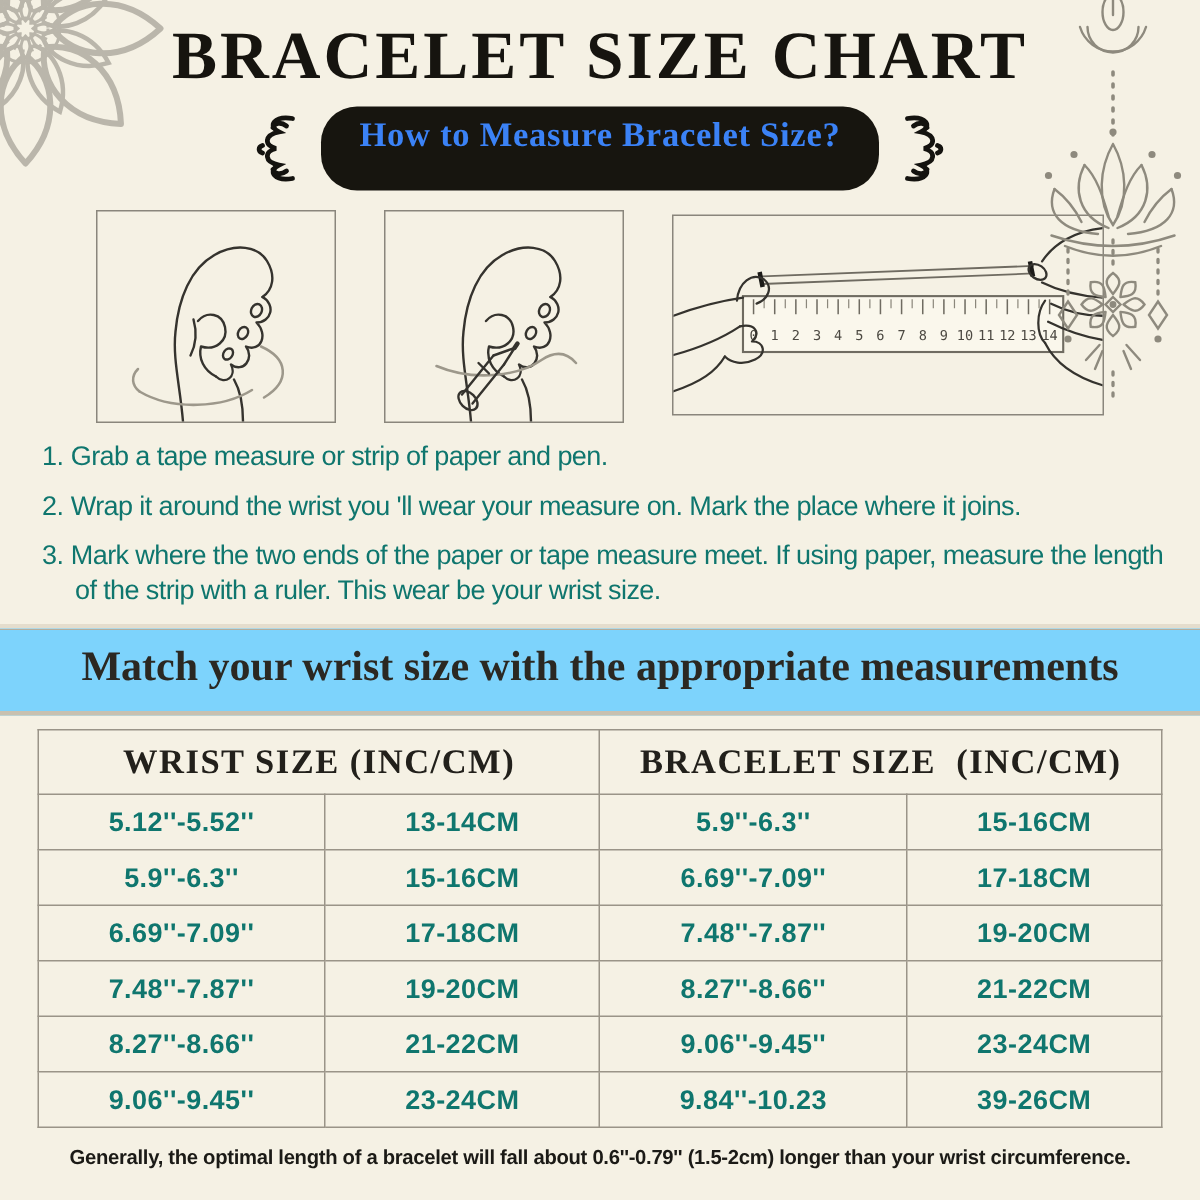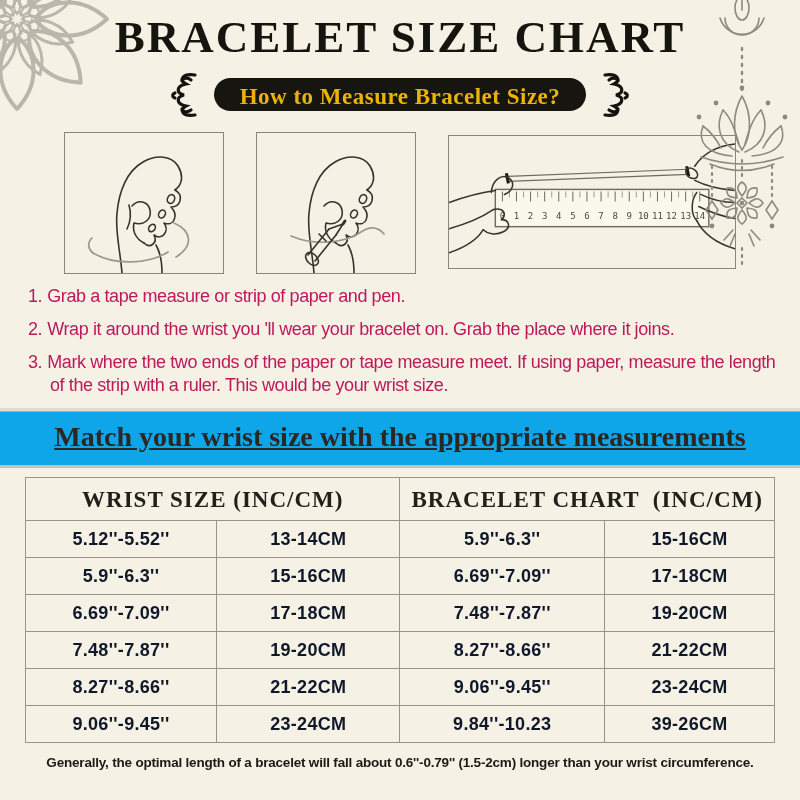--- a/index.html
+++ b/index.html
@@ -7,42 +7,42 @@
   .stage { position:relative; width:800px; height:800px; background:#f5f1e4; overflow:hidden; color:#1d1b17; }
 
   .deco { position:absolute; pointer-events:none; }
   .mandala { left:-88px; top:-86px; }
   .lotus { right:2px; top:-4px; }
 
   .title { margin:0; padding-top:13px; text-align:center;
            font:700 45px/1.1 "Liberation Serif",serif; letter-spacing:2px; color:#16140f; }
 
   .pill-row { margin-top:8px; display:flex; justify-content:center; align-items:center; gap:14px; }
-  .pill { background:#17150f; color:#eab308; border-radius:24px; padding:5px 26px 0;
+  .pill { background:#17150f; color:#3b82f6; border-radius:24px; padding:5px 26px 24px;
           font:700 23px/1.2 "Liberation Serif",serif; letter-spacing:0.5px; }
 
   .boxes { margin-top:13px; display:flex; justify-content:center; align-items:flex-start; gap:32px; }
   .box { width:160px; height:142px; border:1.5px solid #8a867c; box-sizing:border-box; background:transparent; }
   .box.wide { width:288px; height:134px; margin-top:3px; }
   .box svg { display:block; width:100%; height:100%; }
 
   .steps { list-style:none; margin:11px 0 0; padding:0 18px 0 28px; }
   .step { font:400 18px/1.28 "Liberation Sans",sans-serif; letter-spacing:-0.4px;
-          margin-bottom:10px; padding-left:22px; text-indent:-22px; color:#be185d; }
+          margin-bottom:10px; padding-left:22px; text-indent:-22px; color:#0f766e; }
   .step-num { margin-right:5px; }
 
-  .banner { margin-top:11px; background:#0ea5e9; border-top:3px solid #e4ddcd; border-bottom:3px solid #c8c1b0;
+  .banner { margin-top:11px; background:#7dd3fc; border-top:3px solid #e4ddcd; border-bottom:3px solid #c8c1b0;
             box-shadow:0 1px 0 #b5ae9d inset; padding:8px 8px 11px; text-align:center;
-            font:700 28px/1.27 "Liberation Serif",serif; color:#2b2822;text-decoration:underline; }
+            font:700 28px/1.27 "Liberation Serif",serif; color:#2b2822; }
 
   .size-table { width:750px; margin:9px auto 0; border-collapse:collapse; table-layout:fixed;border-radius:19px; }
   .size-table th, .size-table td { border:1px solid #9a9488; text-align:center; padding:0; }
   .size-table th { height:42px; font:700 23px/1 "Liberation Serif",serif; letter-spacing:1px;
                    white-space:pre; color:#22201b; font-weight:700; }
-  .size-table td { height:36px; font:700 18px/1 "Liberation Sans",sans-serif; letter-spacing:0.3px; color:#0f172a; }
+  .size-table td { height:36px; font:700 18px/1 "Liberation Sans",sans-serif; letter-spacing:0.3px; color:#0f766e; }
 
   .note { margin-top:12px; text-align:center; font:700 13.5px/1.25 "Liberation Sans",sans-serif;
           letter-spacing:-0.2px; color:#1b1a16; }
 
   .ruler-num { font-family:"DejaVu Sans Mono",monospace; font-size:9px; fill:#4c4942; }
 </style>
 </head>
 <body>
 
 <div class="stage">
@@ -240,39 +240,39 @@
           <path d="M248,70 C260,76 272,80 284,82"></path>
           <path d="M284,112 C264,106 252,96 246,84"></path>
           <path d="M246,84 C240,78 240,64 246,56"></path>
         </g>
       </svg>
     </div>
   </div>
 
   <ol class="steps">
     <li class="step"><span class="step-num">1.</span><span>Grab a tape measure or strip of paper and pen.</span></li>
-    <li class="step"><span class="step-num">2.</span><span>Wrap it around the wrist you 'll wear your bracelet on. Grab the place where it joins.</span></li>
-    <li class="step"><span class="step-num">3.</span><span>Mark where the two ends of the paper or tape measure meet. If using paper, measure the length of the strip with a ruler. This would be your wrist size.</span></li>
+    <li class="step"><span class="step-num">2.</span><span>Wrap it around the wrist you 'll wear your measure on. Mark the place where it joins.</span></li>
+    <li class="step"><span class="step-num">3.</span><span>Mark where the two ends of the paper or tape measure meet. If using paper, measure the length of the strip with a ruler. This wear be your wrist size.</span></li>
   </ol>
 
   <div class="banner">
     <div>Match your wrist size with the appropriate measurements</div>
   </div>
 
   <table class="size-table">
     <colgroup>
       <col style="width:25.5%">
         <col style="width:24.5%">
         <col style="width:27.3%">
         <col style="width:22.7%">
     </colgroup>
     <thead>
       <tr>
         <th colspan="2">WRIST SIZE (INC/CM)</th>
-        <th colspan="2">BRACELET CHART  (INC/CM)</th>
+        <th colspan="2">BRACELET SIZE  (INC/CM)</th>
       </tr>
     </thead>
     <tbody>
       <tr>
         <td>5.12''-5.52''</td>
         <td>13-14CM</td>
         <td>5.9''-6.3''</td>
         <td>15-16CM</td>
       </tr>
       <tr>

